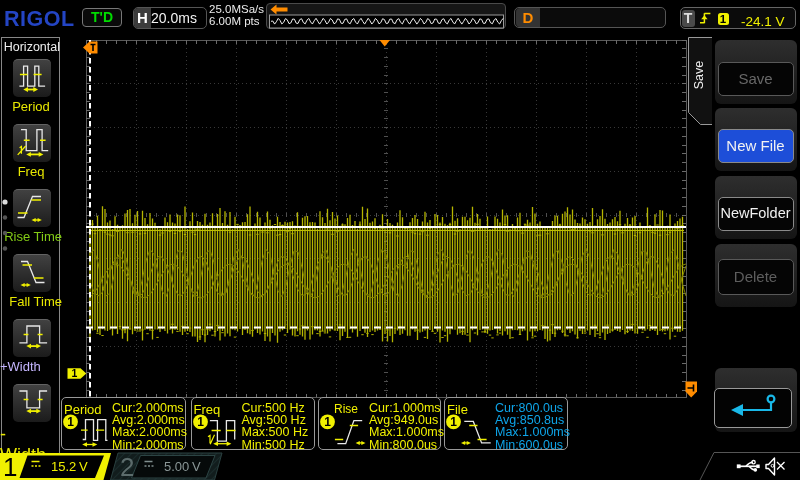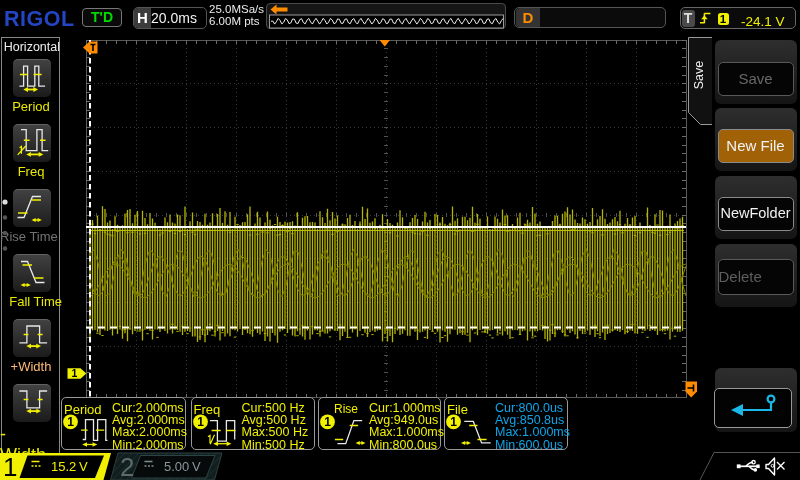--- a/index.html
+++ b/index.html
@@ -396,39 +396,39 @@
 </svg>
 <div class="abs" style="left:0;top:164.3px;width:62px;text-align:center;font-size:13px;color:#e8e800">Freq</div>
 <div class="abs" style="left:12.5px;top:188.8px;width:38px;height:38px;background:linear-gradient(#414141,#1b1b1b);border-radius:5px;border-top:1px solid #636363"></div>
 <svg class="abs" style="left:12.5px;top:188.8px" width="38" height="38">
 <path d="M4.5 28.5h6.5l8.5-21h8.5" stroke="#e8e8e8" stroke-width="1.3" fill="none"></path>
 <path d="M5 24h9.5M18.5 11h9.5" stroke="#f0f000" stroke-width="1.5"></path>
 <path d="M21.5 31h4.5" stroke="#f0f000" stroke-width="1.5"></path>
 <polygon points="18.5,31 22.7,28.9 22.7,33.1" fill="#f0f000"></polygon>
 <polygon points="28.8,31 24.6,28.9 24.6,33.1" fill="#f0f000"></polygon>
 </svg>
-<div class="abs" style="left:0;top:229.3px;width:62px;text-align:left;font-size:13px;color:#737373">Rise Time</div>
+<div class="abs" style="left:0;top:229.3px;width:62px;text-align:right;font-size:13px;color:#84cc16">Rise Time</div>
 <div class="abs" style="left:12.5px;top:253.8px;width:38px;height:38px;background:linear-gradient(#414141,#1b1b1b);border-radius:5px;border-top:1px solid #636363"></div>
 <svg class="abs" style="left:12.5px;top:253.8px" width="38" height="38">
 <path d="M8 7.5h6.5l8.5 21h8.5" stroke="#e8e8e8" stroke-width="1.3" fill="none"></path>
 <path d="M9.5 11h9.5M21 24h9.5" stroke="#f0f000" stroke-width="1.5"></path>
 <path d="M10.5 31h4.5" stroke="#f0f000" stroke-width="1.5"></path>
 <polygon points="7.5,31 11.7,28.9 11.7,33.1" fill="#f0f000"></polygon>
 <polygon points="17.8,31 13.6,28.9 13.6,33.1" fill="#f0f000"></polygon>
 </svg>
 <div class="abs" style="left:0;top:294.3px;width:62px;text-align:right;font-size:13px;color:#e8e800">Fall Time</div>
 <div class="abs" style="left:12.5px;top:318.8px;width:38px;height:38px;background:linear-gradient(#414141,#1b1b1b);border-radius:5px;border-top:1px solid #636363"></div>
 <svg class="abs" style="left:12.5px;top:318.8px" width="38" height="38">
 <path d="M6.4 23.9h7.5V7h12.7v16.9h7.5" stroke="#e8e8e8" stroke-width="1.3" fill="none"></path>
 <path d="M10.6 15.4h4.8M24.6 15.4h5" stroke="#f0f000" stroke-width="1.5"></path>
 <path d="M16 27.1h8.5" stroke="#f0f000" stroke-width="1.8"></path>
 <polygon points="13.3,27.1 18,24.7 18,29.5" fill="#f0f000"></polygon>
 <polygon points="28,27.1 23.3,24.7 23.3,29.5" fill="#f0f000"></polygon>
 </svg>
-<div class="abs" style="left:0;top:359.3px;width:62px;text-align:center;font-size:13px;color:#fdba74">+Width</div>
+<div class="abs" style="left:0;top:359.3px;width:62px;text-align:left;font-size:13px;color:#c4b5fd">+Width</div>
 <div class="abs" style="left:12.5px;top:383.8px;width:38px;height:38px;background:linear-gradient(#414141,#1b1b1b);border-radius:5px;border-top:1px solid #636363"></div>
 <svg class="abs" style="left:12.5px;top:383.8px" width="38" height="38">
 <path d="M6.4 7h7.5v16.9h12.7V7h7.5" stroke="#e8e8e8" stroke-width="1.3" fill="none"></path>
 <path d="M10.6 15.4h4.8M24.6 15.4h5" stroke="#f0f000" stroke-width="1.5"></path>
 <path d="M16 27.1h8.5" stroke="#f0f000" stroke-width="1.8"></path>
 <polygon points="13.3,27.1 18,24.7 18,29.5" fill="#f0f000"></polygon>
 <polygon points="28,27.1 23.3,24.7 23.3,29.5" fill="#f0f000"></polygon>
 </svg>
 <div class="abs" style="left:0;top:424.3px;width:42px;text-align:left;font-size:18px;color:#e8e800">-Width</div>
 <svg class="abs" style="left:0;top:195px" width="12" height="60">
@@ -440,23 +440,23 @@
 <svg class="abs" style="left:686px;top:35px" width="114" height="100">
 <path d="M26 2.5H2.5v75l12 12H26" fill="#111" stroke="#999" stroke-width="1"></path>
 </svg>
 <div class="abs" style="left:699px;top:75px;transform:translate(-50%,-50%) rotate(-90deg);font-size:12.5px;color:#f0f0f0;white-space:nowrap">Save</div>
 <div class="abs" style="left:714.5px;top:39.7px;width:82px;height:64.7px;background:linear-gradient(#2e2e2e,#151515);border-radius:6px"></div>
 <div class="abs" style="left:714.5px;top:107.7px;width:82px;height:63.3px;background:linear-gradient(#2e2e2e,#151515);border-radius:6px"></div>
 <div class="abs" style="left:714.5px;top:175.7px;width:82px;height:63.6px;background:linear-gradient(#2e2e2e,#151515);border-radius:6px"></div>
 <div class="abs" style="left:714.5px;top:243.7px;width:82px;height:63.6px;background:linear-gradient(#2e2e2e,#151515);border-radius:6px"></div>
 <div class="abs" style="left:714.5px;top:367.7px;width:82px;height:64.2px;background:linear-gradient(#2e2e2e,#151515);border-radius:6px"></div>
 <div class="abs" style="left:717.5px;top:61.7px;width:76px;height:34.5px;background:#050505;border:1.5px solid #595959;border-radius:5px;color:#686868;font-size:15px;text-align:center;line-height:31.5px">Save</div>
-<div class="abs" style="left:717.5px;top:128.8px;width:76px;height:34.5px;background:#a16207;border:1.5px solid #8a8a8a;border-radius:5px;color:#f2f2f2;font-size:15px;text-align:center;line-height:31.5px">New File</div>
+<div class="abs" style="left:717.5px;top:128.8px;width:76px;height:34.5px;background:#1d4ed8;border:1.5px solid #8a8a8a;border-radius:5px;color:#f2f2f2;font-size:15px;text-align:center;line-height:31.5px">New File</div>
 <div class="abs" style="left:717.5px;top:196.8px;width:76px;height:34.5px;background:#050505;border:1.5px solid #8a8a8a;border-radius:5px;color:#f2f2f2;font-size:14.5px;text-align:center;line-height:31.5px">NewFolder</div>
-<div class="abs" style="left:717.5px;top:258.5px;width:76px;height:36.5px;background:#050505;border:1.5px solid #595959;border-radius:5px;color:#5e5e5e;font-size:15px;line-height:33.5px">Delete</div>
+<div class="abs" style="left:717.5px;top:258.5px;width:76px;height:36.5px;background:#050505;border:1.5px solid #595959;border-radius:5px;color:#5e5e5e;font-size:15px;text-align:center;line-height:33.5px">Delete</div>
 <div class="abs" style="left:714px;top:387.5px;width:78px;height:40px;background:#030303;border:1.5px solid #999;border-radius:5px"></div>
 <svg class="abs" style="left:714px;top:387.5px" width="78" height="40">
 <circle cx="57" cy="11" r="3.4" fill="none" stroke="#19b8e8" stroke-width="2.2"></circle>
 <path d="M57 14.5V22H28" stroke="#19b8e8" stroke-width="2.2" fill="none"></path>
 <polygon points="17,22 29,16 29,28" fill="#19b8e8"></polygon>
 </svg>
 <div class="abs" style="left:61.0px;top:397px;width:124.5px;height:53px;border:1.5px solid #999;border-radius:5px;background:#000"></div>
 <div class="abs" style="left:64.0px;top:402px;font-size:13px;color:#f0f000">Period</div>
 <svg class="abs" style="left:61.0px;top:397px" width="60" height="53" viewBox="0 0 60 53">
 <circle cx="9.5" cy="24.8" r="7.4" fill="#f0f000"></circle>

